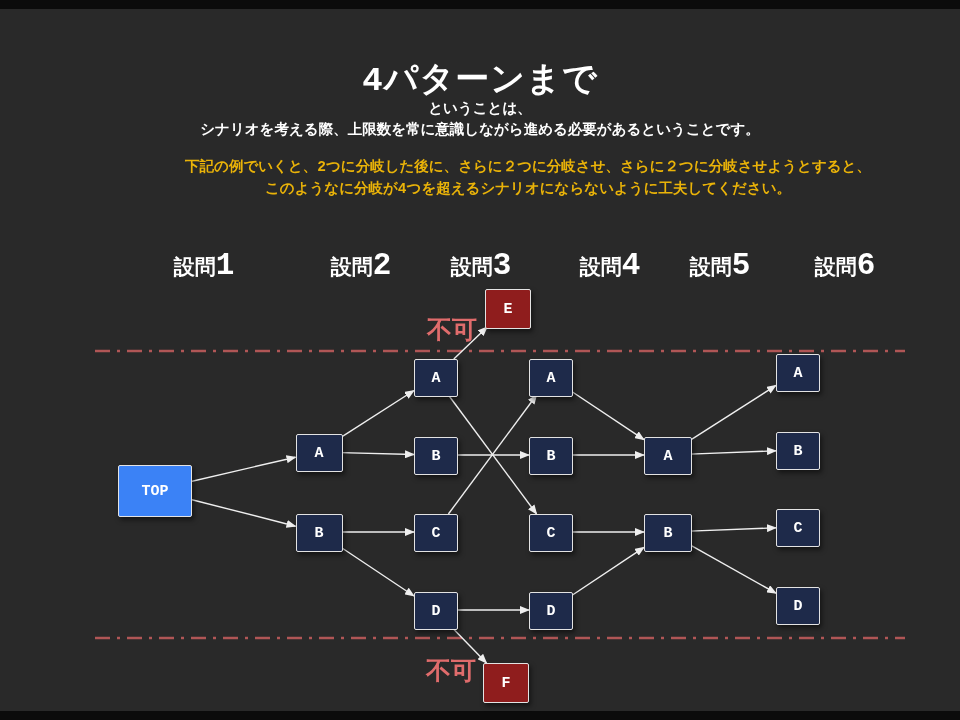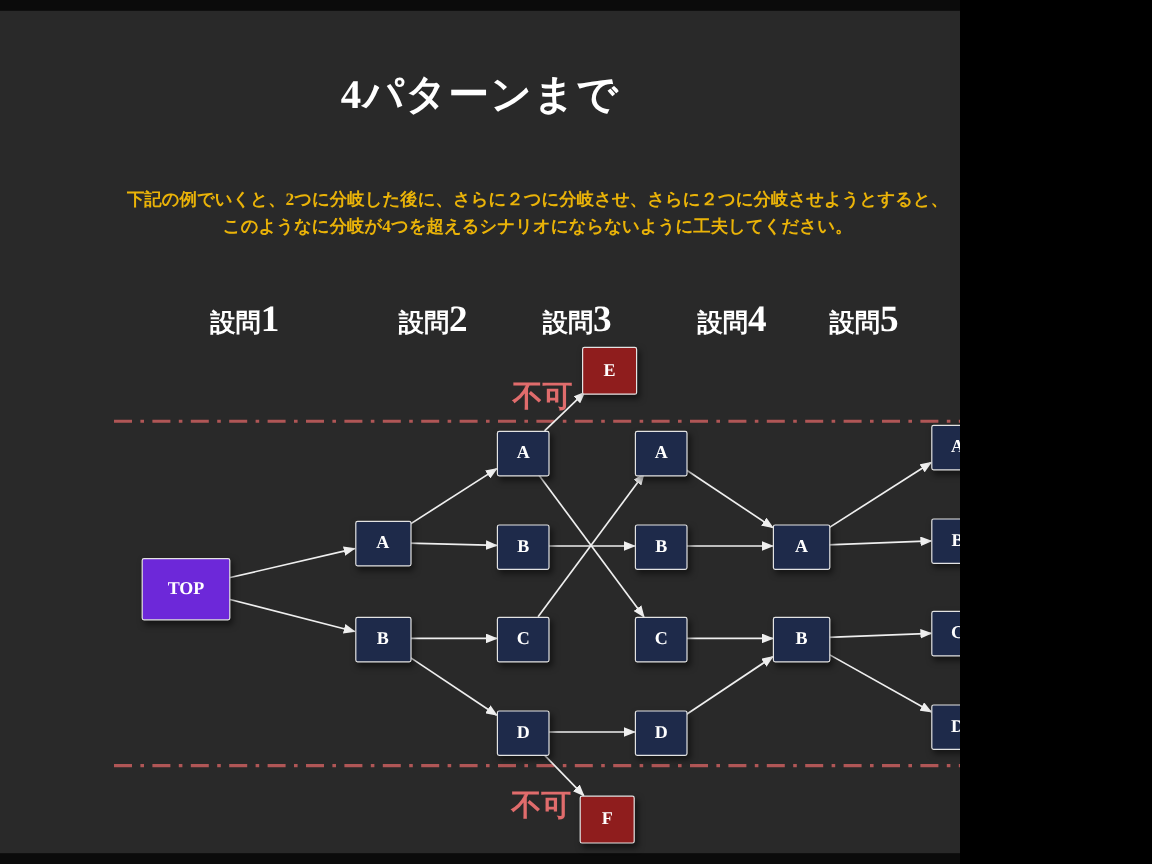--- a/index.html
+++ b/index.html
@@ -1,18 +1,18 @@
 <!DOCTYPE html>
 <html><head>
 <meta charset="utf-8">
 <style>
   html,body{margin:0;padding:0;background:#000;}
   .slide{
-    position:relative;width:800px;height:720px;background:#292929;overflow:hidden;
-    font-family:Liberation Serif, serif;
+    position:relative;width:960px;height:720px;background:#292929;overflow:hidden;
+    font-family:Liberation Mono, monospace;
   }
   .edge-bar{position:absolute;left:0;width:100%;height:9px;background:#0b0b0b;}
   .edge-bar-top{top:0;}
   .edge-bar-bottom{bottom:0;}
   .title{
     position:absolute;top:56px;left:0;width:100%;text-align:center;
     color:#ffffff;font-size:34px;font-weight:bold;letter-spacing:1px;
   }
   .intro{
     position:absolute;top:99px;left:0;width:100%;text-align:center;
@@ -43,20 +43,24 @@
 </style>
 </head>
 <body>
 
 <div class="slide">
   <div class="edge-bar edge-bar-top"></div>
   <div class="edge-bar edge-bar-bottom"></div>
 
   <div class="title">4パターンまで</div>
 
+  <div class="intro">
+    <div>ということは、</div>
+    <div>シナリオを考える際、上限数を常に意識しながら進める必要があるということです。</div>
+  </div>
 
   <div class="body-text">
     <div>下記の例でいくと、2つに分岐した後に、さらに２つに分岐させ、さらに２つに分岐させようとすると、</div>
     <div>このようなに分岐が4つを超えるシナリオにならないように工夫してください。</div>
   </div>
 
   <div class="col-headers">
     <div class="colh" style="left:160px">
       <span class="colp">設問</span>
         <span class="coln">1</span>
@@ -111,21 +115,21 @@
         <line x1="571.0" y1="532.0" x2="644.0" y2="532.0" stroke="#efefef" stroke-width="1.4" marker-end="url(#arw)"></line>
         <line x1="571.0" y1="596.0" x2="644.0" y2="547.3" stroke="#efefef" stroke-width="1.4" marker-end="url(#arw)"></line>
         <line x1="690.0" y1="440.3" x2="776.0" y2="385.4" stroke="#efefef" stroke-width="1.4" marker-end="url(#arw)"></line>
         <line x1="690.0" y1="454.1" x2="776.0" y2="450.8" stroke="#efefef" stroke-width="1.4" marker-end="url(#arw)"></line>
         <line x1="690.0" y1="531.1" x2="776.0" y2="527.8" stroke="#efefef" stroke-width="1.4" marker-end="url(#arw)"></line>
         <line x1="690.0" y1="544.9" x2="776.0" y2="593.2" stroke="#efefef" stroke-width="1.4" marker-end="url(#arw)"></line>
       </g>
   </svg>
 
   <div id="node-layer">
-      <div class="node" style="left: 118px; top: 465px; width: 72px; height: 50px; background: #6d28d9; border-color: rgb(227, 227, 227);">TOP</div>
+      <div class="node" style="left: 118px; top: 465px; width: 72px; height: 50px; background: #3b82f6; border-color: rgb(227, 227, 227);">TOP</div>
       <div class="node" style="left: 295.5px; top: 434px; width: 45px; height: 36px; background: rgb(30, 42, 74); border-color: rgb(227, 227, 227);">A</div>
       <div class="node" style="left: 295.5px; top: 514px; width: 45px; height: 36px; background: rgb(30, 42, 74); border-color: rgb(227, 227, 227);">B</div>
       <div class="node" style="left: 414px; top: 359px; width: 42px; height: 36px; background: rgb(30, 42, 74); border-color: rgb(227, 227, 227);">A</div>
       <div class="node" style="left: 414px; top: 437px; width: 42px; height: 36px; background: rgb(30, 42, 74); border-color: rgb(227, 227, 227);">B</div>
       <div class="node" style="left: 414px; top: 514px; width: 42px; height: 36px; background: rgb(30, 42, 74); border-color: rgb(227, 227, 227);">C</div>
       <div class="node" style="left: 414px; top: 592px; width: 42px; height: 36px; background: rgb(30, 42, 74); border-color: rgb(227, 227, 227);">D</div>
       <div class="node" style="left: 529px; top: 359px; width: 42px; height: 36px; background: rgb(30, 42, 74); border-color: rgb(227, 227, 227);">A</div>
       <div class="node" style="left: 529px; top: 437px; width: 42px; height: 36px; background: rgb(30, 42, 74); border-color: rgb(227, 227, 227);">B</div>
       <div class="node" style="left: 529px; top: 514px; width: 42px; height: 36px; background: rgb(30, 42, 74); border-color: rgb(227, 227, 227);">C</div>
       <div class="node" style="left: 529px; top: 592px; width: 42px; height: 36px; background: rgb(30, 42, 74); border-color: rgb(227, 227, 227);">D</div>

